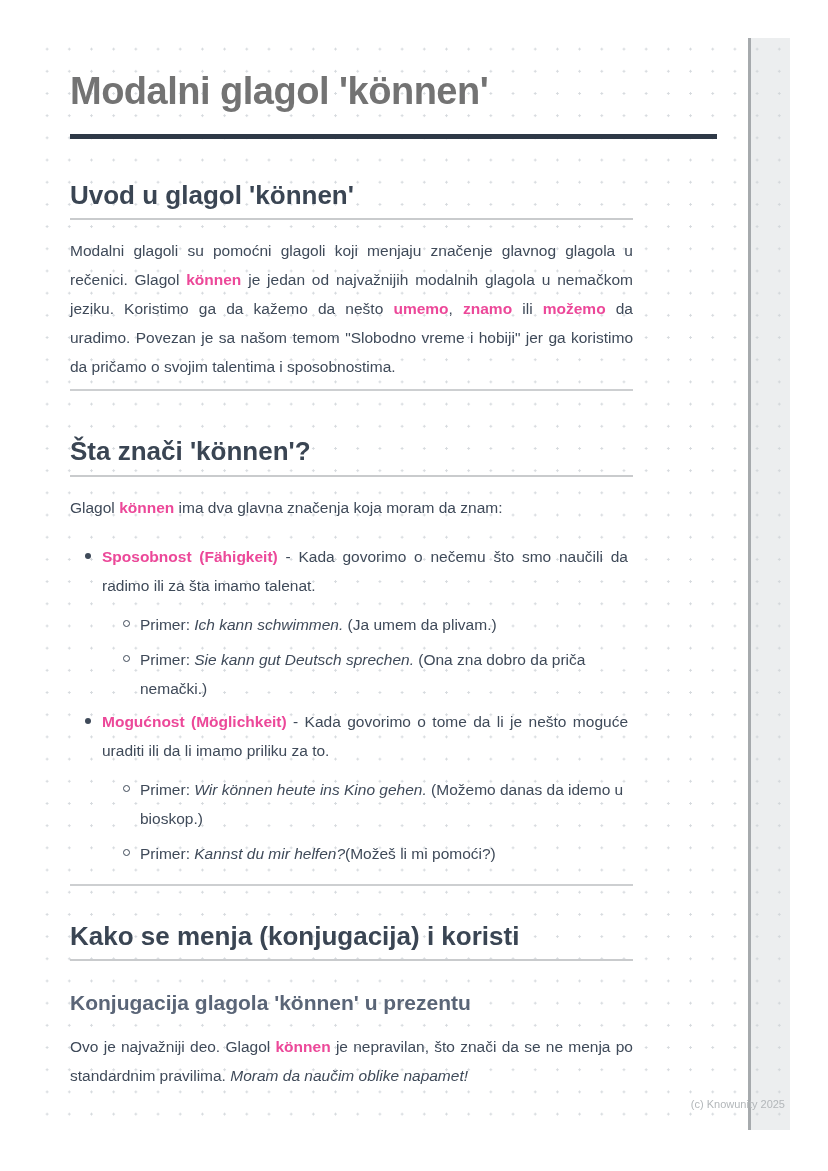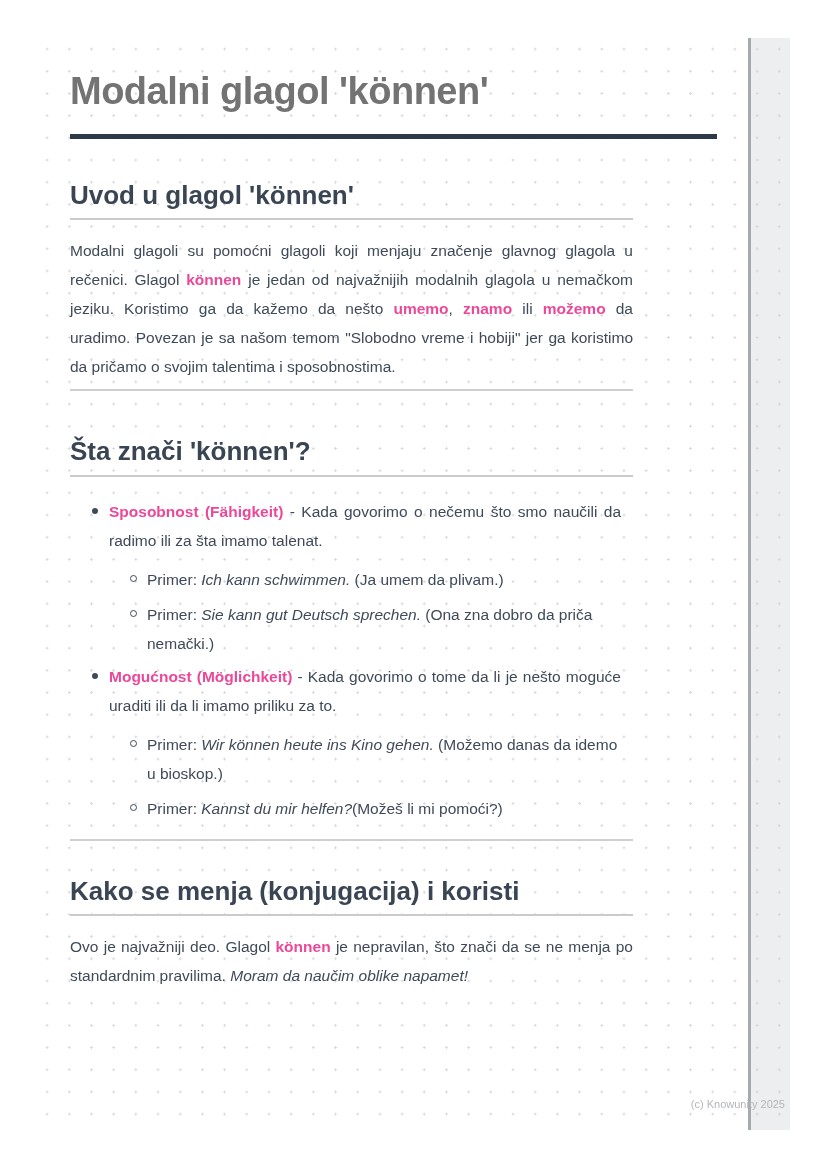--- a/index.html
+++ b/index.html
@@ -66,21 +66,21 @@
     line-height: 29px;
     color: #3f4a59;
   }
   .just { text-align: justify; }
   .sep {
     margin: 8px 0 0 0;
     border: none;
     border-top: 2px solid #cdcfd1;
   }
   .sep2 { margin-top: 16px; }
-  ul { list-style: none; margin: 12px; padding: 0; }
+  ul { list-style: none; margin: 5px; padding: 0; }
   ul.l1 { margin-top: 20px; padding-left: 27px; }
   li { position: relative; }
   ul.l1 > li > p { margin: 0; }
   ul.l1 > li + li { margin-top: 4px; }
   ul.l1 > li::before {
     content: "";
     position: absolute;
     left: -17px; top: 11px;
     width: 6px; height: 6px;
     border-radius: 50%;
@@ -119,20 +119,21 @@
 <div class="content">
 
   <h1>Modalni glagol 'können'</h1>
 
   <h2 class="tight">Uvod u glagol 'können'</h2>
   <p class="body just"><span>Modalni glagoli su pomoćni glagoli koji menjaju značenje glavnog glagola u rečenici. Glagol </span><span class="rb">können</span><span> je jedan od najvažnijih modalnih glagola u nemačkom jeziku. Koristimo ga da kažemo da nešto </span><span class="rb">umemo</span><span>, </span><span class="rb">znamo</span><span> ili </span><span class="rb">možemo</span><span> da uradimo. Povezan je sa našom temom "Slobodno vreme i hobiji" jer ga koristimo da pričamo o svojim talentima i sposobnostima.</span></p>
 
   <div class="sep"></div>
 
   <h2>Šta znači 'können'?</h2>
+  <p class="body"><span>Glagol </span><span class="rb">können</span><span> ima dva glavna značenja koja moram da znam:</span></p>
 
   <ul class="l1">
     <li>
       <p class="body just"><span class="rb">Sposobnost (Fähigkeit)</span><span> - Kada govorimo o nečemu što smo naučili da radimo ili za šta imamo talenat.</span></p>
       <ul class="l2">
         <li>
           <p class="body"><span>Primer: </span><span class="ri">Ich kann schwimmen.</span><span> (Ja umem da plivam.)</span></p>
         </li>
         <li>
           <p class="body"><span>Primer: </span><span class="ri">Sie kann gut Deutsch sprechen.</span><span> (Ona zna dobro da priča nemački.)</span></p>
@@ -148,17 +149,18 @@
         <li>
           <p class="body"><span>Primer: </span><span class="ri">Kannst du mir helfen?</span><span>(Možeš li mi pomoći?)</span></p>
         </li>
       </ul>
     </li>
   </ul>
 
   <div class="sep sep2"></div>
 
   <h2 class="third">Kako se menja (konjugacija) i koristi</h2>
+  <h3>Konjugacija glagola 'können' u prezentu</h3>
   <p class="body just"><span>Ovo je najvažniji deo. Glagol </span><span class="rb">können</span><span> je nepravilan, što znači da se ne menja po standardnim pravilima. </span><span class="ri">Moram da naučim oblike napamet!</span></p>
 
 </div>
 
 <div class="footer">(c) Knowunity 2025</div>
 
 </body></html>

